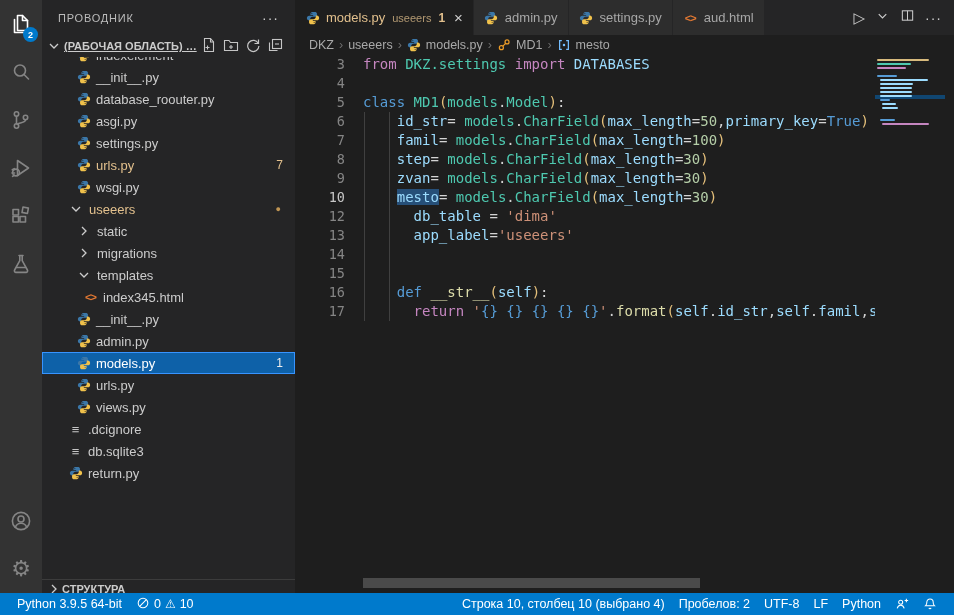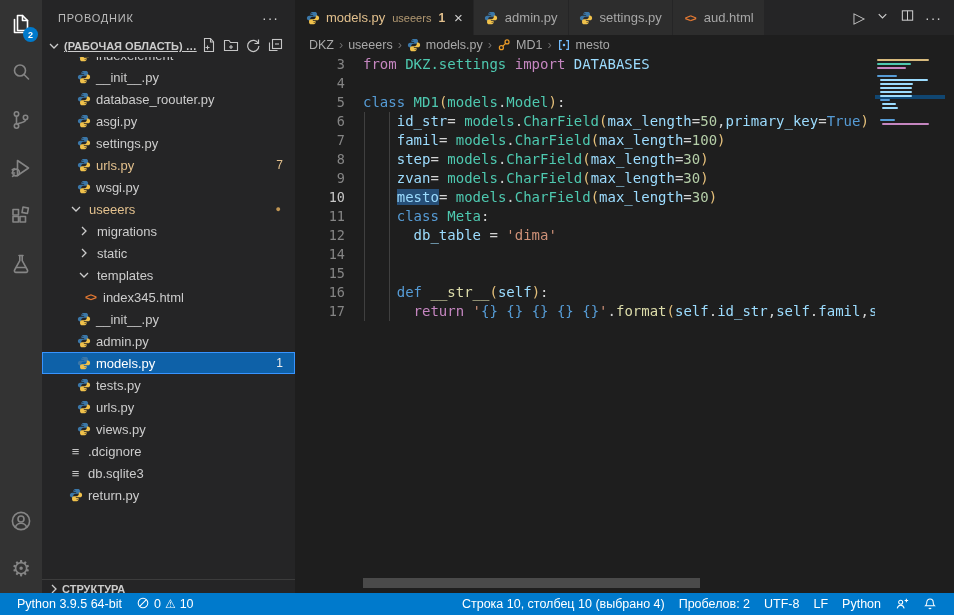--- a/index.html
+++ b/index.html
@@ -282,30 +282,30 @@
           <span class="tlabel">useeers</span>
           <span class="tdot">●</span>
         </div>
         <div class="trow">
           <span style="width: 34px; flex: 0 0 34px;"></span>
           <span class="tchev">
             <svg viewBox="0 0 16 16" fill="none" stroke="#cccccc" stroke-width="1.3">
               <path d="M6 4l4 4-4 4"></path>
             </svg>
           </span>
-          <span class="tlabel">migrations</span>
+          <span class="tlabel">static</span>
         </div>
         <div class="trow">
           <span style="width: 34px; flex: 0 0 34px;"></span>
           <span class="tchev">
             <svg viewBox="0 0 16 16" fill="none" stroke="#cccccc" stroke-width="1.3">
               <path d="M6 4l4 4-4 4"></path>
             </svg>
           </span>
-          <span class="tlabel">static</span>
+          <span class="tlabel">migrations</span>
         </div>
         <div class="trow">
           <span style="width: 34px; flex: 0 0 34px;"></span>
           <span class="tchev">
             <svg viewBox="0 0 16 16" fill="none" stroke="#cccccc" stroke-width="1.3">
               <path d="M4 6l4 4 4-4"></path>
             </svg>
           </span>
           <span class="tlabel">templates</span>
         </div>
@@ -339,30 +339,20 @@
         <div class="trow sel">
           <span style="width: 34px; flex: 0 0 34px;"></span>
           <span class="ticon">
             <svg viewBox="0 0 16 16">
               <path fill="#3b77a8" d="M7.9 1C6.3 1 5.1 1.7 5.1 3v1.7h3.1v.6H3.6C2.1 5.3 1 6.4 1 8c0 1.6 1.1 2.9 2.6 2.9h1.2V9.2c0-1.4 1.2-2.5 2.5-2.5h3.2c1.1 0 2-.9 2-2V3c0-1.3-1.1-2-2.4-2H7.9zM6.7 2.4c.3 0 .6.3.6.6s-.3.6-.6.6-.6-.3-.6-.6.3-.6.6-.6z"></path>
               <path fill="#f0c14b" d="M8.1 15c1.6 0 2.8-.7 2.8-2v-1.7H7.8v-.6h4.6c1.5 0 2.6-1.1 2.6-2.7 0-1.6-1.1-2.9-2.6-2.9h-1.2v1.7c0 1.4-1.2 2.5-2.5 2.5H5.5c-1.1 0-2 .9-2 2V13c0 1.3 1.1 2 2.4 2h2.2zm1.2-1.4c-.3 0-.6-.3-.6-.6s.3-.6.6-.6.6.3.6.6-.3.6-.6.6z"></path>
             </svg>
           </span>
           <span class="tlabel">models.py</span>
           <span class="tbadge">1</span>
-        </div>
-        <div class="trow">
-          <span style="width: 34px; flex: 0 0 34px;"></span>
-          <span class="ticon">
-            <svg viewBox="0 0 16 16">
-              <path fill="#3b77a8" d="M7.9 1C6.3 1 5.1 1.7 5.1 3v1.7h3.1v.6H3.6C2.1 5.3 1 6.4 1 8c0 1.6 1.1 2.9 2.6 2.9h1.2V9.2c0-1.4 1.2-2.5 2.5-2.5h3.2c1.1 0 2-.9 2-2V3c0-1.3-1.1-2-2.4-2H7.9zM6.7 2.4c.3 0 .6.3.6.6s-.3.6-.6.6-.6-.3-.6-.6.3-.6.6-.6z"></path>
-              <path fill="#f0c14b" d="M8.1 15c1.6 0 2.8-.7 2.8-2v-1.7H7.8v-.6h4.6c1.5 0 2.6-1.1 2.6-2.7 0-1.6-1.1-2.9-2.6-2.9h-1.2v1.7c0 1.4-1.2 2.5-2.5 2.5H5.5c-1.1 0-2 .9-2 2V13c0 1.3 1.1 2 2.4 2h2.2zm1.2-1.4c-.3 0-.6-.3-.6-.6s.3-.6.6-.6.6.3.6.6-.3.6-.6.6z"></path>
-            </svg>
-          </span>
-          <span class="tlabel">tests.py</span>
         </div>
         <div class="trow">
           <span style="width: 34px; flex: 0 0 34px;"></span>
           <span class="ticon">
             <svg viewBox="0 0 16 16">
               <path fill="#3b77a8" d="M7.9 1C6.3 1 5.1 1.7 5.1 3v1.7h3.1v.6H3.6C2.1 5.3 1 6.4 1 8c0 1.6 1.1 2.9 2.6 2.9h1.2V9.2c0-1.4 1.2-2.5 2.5-2.5h3.2c1.1 0 2-.9 2-2V3c0-1.3-1.1-2-2.4-2H7.9zM6.7 2.4c.3 0 .6.3.6.6s-.3.6-.6.6-.6-.3-.6-.6.3-.6.6-.6z"></path>
               <path fill="#f0c14b" d="M8.1 15c1.6 0 2.8-.7 2.8-2v-1.7H7.8v-.6h4.6c1.5 0 2.6-1.1 2.6-2.7 0-1.6-1.1-2.9-2.6-2.9h-1.2v1.7c0 1.4-1.2 2.5-2.5 2.5H5.5c-1.1 0-2 .9-2 2V13c0 1.3 1.1 2 2.4 2h2.2zm1.2-1.4c-.3 0-.6-.3-.6-.6s.3-.6.6-.6.6.3.6.6-.3.6-.6.6z"></path>
             </svg>
           </span>
           <span class="tlabel">urls.py</span>
@@ -504,22 +494,22 @@
       </div>
     <div class="code" id="code">
         <div class="cline"><span class="gutter">3</span><span class="ltext"><span class="tk-k">from</span><span class="tk-w"> </span><span class="tk-t">DKZ.settings</span><span class="tk-w"> </span><span class="tk-k">import</span><span class="tk-w"> </span><span class="tk-v">DATABASES</span></span></div>
         <div class="cline"><span class="gutter">4</span><span class="ltext"></span></div>
         <div class="cline"><span class="gutter">5</span><span class="ltext"><span class="tk-b">class</span><span class="tk-w"> </span><span class="tk-t">MD1</span><span class="tk-g">(</span><span class="tk-t">models</span><span class="tk-w">.</span><span class="tk-t">Model</span><span class="tk-g">)</span><span class="tk-w">:</span></span></div>
         <div class="cline"><span class="gutter">6</span><span class="guide" style="left: 69px;"></span><span class="guide" style="left: 94px;"></span><span class="ltext"><span class="tk-w">    </span><span class="tk-v">id_str</span><span class="tk-w">=</span><span class="tk-w"> </span><span class="tk-t">models</span><span class="tk-w">.</span><span class="tk-t">CharField</span><span class="tk-g">(</span><span class="tk-v">max_length</span><span class="tk-w">=</span><span class="tk-n">50</span><span class="tk-w">,</span><span class="tk-v">primary_key</span><span class="tk-w">=</span><span class="tk-b">True</span><span class="tk-g">)</span></span></div>
         <div class="cline"><span class="gutter">7</span><span class="guide" style="left: 69px;"></span><span class="guide" style="left: 94px;"></span><span class="ltext"><span class="tk-w">    </span><span class="tk-v">famil</span><span class="tk-w">=</span><span class="tk-w"> </span><span class="tk-t">models</span><span class="tk-w">.</span><span class="tk-t">CharField</span><span class="tk-g">(</span><span class="tk-v">max_length</span><span class="tk-w">=</span><span class="tk-n">100</span><span class="tk-g">)</span></span></div>
         <div class="cline"><span class="gutter">8</span><span class="guide" style="left: 69px;"></span><span class="guide" style="left: 94px;"></span><span class="ltext"><span class="tk-w">    </span><span class="tk-v">step</span><span class="tk-w">=</span><span class="tk-w"> </span><span class="tk-t">models</span><span class="tk-w">.</span><span class="tk-t">CharField</span><span class="tk-g">(</span><span class="tk-v">max_length</span><span class="tk-w">=</span><span class="tk-n">30</span><span class="tk-g">)</span></span></div>
         <div class="cline"><span class="gutter">9</span><span class="guide" style="left: 69px;"></span><span class="guide" style="left: 94px;"></span><span class="ltext"><span class="tk-w">    </span><span class="tk-v">zvan</span><span class="tk-w">=</span><span class="tk-w"> </span><span class="tk-t">models</span><span class="tk-w">.</span><span class="tk-t">CharField</span><span class="tk-g">(</span><span class="tk-v">max_length</span><span class="tk-w">=</span><span class="tk-n">30</span><span class="tk-g">)</span></span></div>
         <div class="cline cur"><span class="gutter">10</span><span class="guide" style="left: 69px;"></span><span class="guide" style="left: 94px;"></span><span class="ltext"><span class="tk-w">    </span><span class="tk-v sel-hl">mesto</span><span class="tk-w">=</span><span class="tk-w"> </span><span class="tk-t">models</span><span class="tk-w">.</span><span class="tk-t">CharField</span><span class="tk-g">(</span><span class="tk-v">max_length</span><span class="tk-w">=</span><span class="tk-n">30</span><span class="tk-g">)</span></span></div>
-        <div class="cline"><span class="gutter">11</span><span class="guide" style="left: 69px;"></span><span class="guide" style="left: 94px;"></span><span class="ltext"><span class="tk-w">    </span><span class="tk-b">class</span><span class="tk-w"> </span><span class="tk-t">Meta</span><span class="tk-w">:</span></span></div>
         <div class="cline"><span class="gutter">12</span><span class="guide" style="left: 69px;"></span><span class="guide" style="left: 94px;"></span><span class="ltext"><span class="tk-w">      </span><span class="tk-v">db_table</span><span class="tk-w"> = </span><span class="tk-s">'dima'</span></span></div>
+        <div class="cline"><span class="gutter">13</span><span class="guide" style="left: 69px;"></span><span class="guide" style="left: 94px;"></span><span class="ltext"><span class="tk-w">      </span><span class="tk-v">app_label</span><span class="tk-w">=</span><span class="tk-s">'useeers'</span></span></div>
         <div class="cline"><span class="gutter">14</span><span class="guide" style="left: 69px;"></span><span class="guide" style="left: 94px;"></span><span class="ltext"></span></div>
         <div class="cline"><span class="gutter">15</span><span class="guide" style="left: 69px;"></span><span class="guide" style="left: 94px;"></span><span class="ltext"></span></div>
         <div class="cline"><span class="gutter">16</span><span class="guide" style="left: 69px;"></span><span class="guide" style="left: 94px;"></span><span class="ltext"><span class="tk-w">    </span><span class="tk-b">def</span><span class="tk-w"> </span><span class="tk-f">__str__</span><span class="tk-g">(</span><span class="tk-v">self</span><span class="tk-g">)</span><span class="tk-w">:</span></span></div>
         <div class="cline"><span class="gutter">17</span><span class="guide" style="left: 69px;"></span><span class="guide" style="left: 94px;"></span><span class="ltext"><span class="tk-w">      </span><span class="tk-k">return</span><span class="tk-w"> </span><span class="tk-s">'</span><span class="tk-b">{}</span><span class="tk-s"> </span><span class="tk-b">{}</span><span class="tk-s"> </span><span class="tk-b">{}</span><span class="tk-s"> </span><span class="tk-b">{}</span><span class="tk-s"> </span><span class="tk-b">{}</span><span class="tk-s">'</span><span class="tk-w">.</span><span class="tk-f">format</span><span class="tk-g">(</span><span class="tk-v">self</span><span class="tk-w">.</span><span class="tk-v">id_str</span><span class="tk-w">,</span><span class="tk-v">self</span><span class="tk-w">.</span><span class="tk-v">famil</span><span class="tk-w">,</span><span class="tk-v">s</span></span></div>
       </div>
     <div class="minimap" id="minimap">
         <div class="mm-sel" style="top: 40px;"></div>
         <div class="mm-bar" style="top: 4px; left: 2px; width: 52px; background: rgb(215, 186, 125);"></div>
         <div class="mm-bar" style="top: 8px; left: 2px; width: 34px; background: rgb(78, 201, 176);"></div>
         <div class="mm-bar" style="top: 12px; left: 2px; width: 28.9px; background: rgb(197, 134, 192);"></div>

